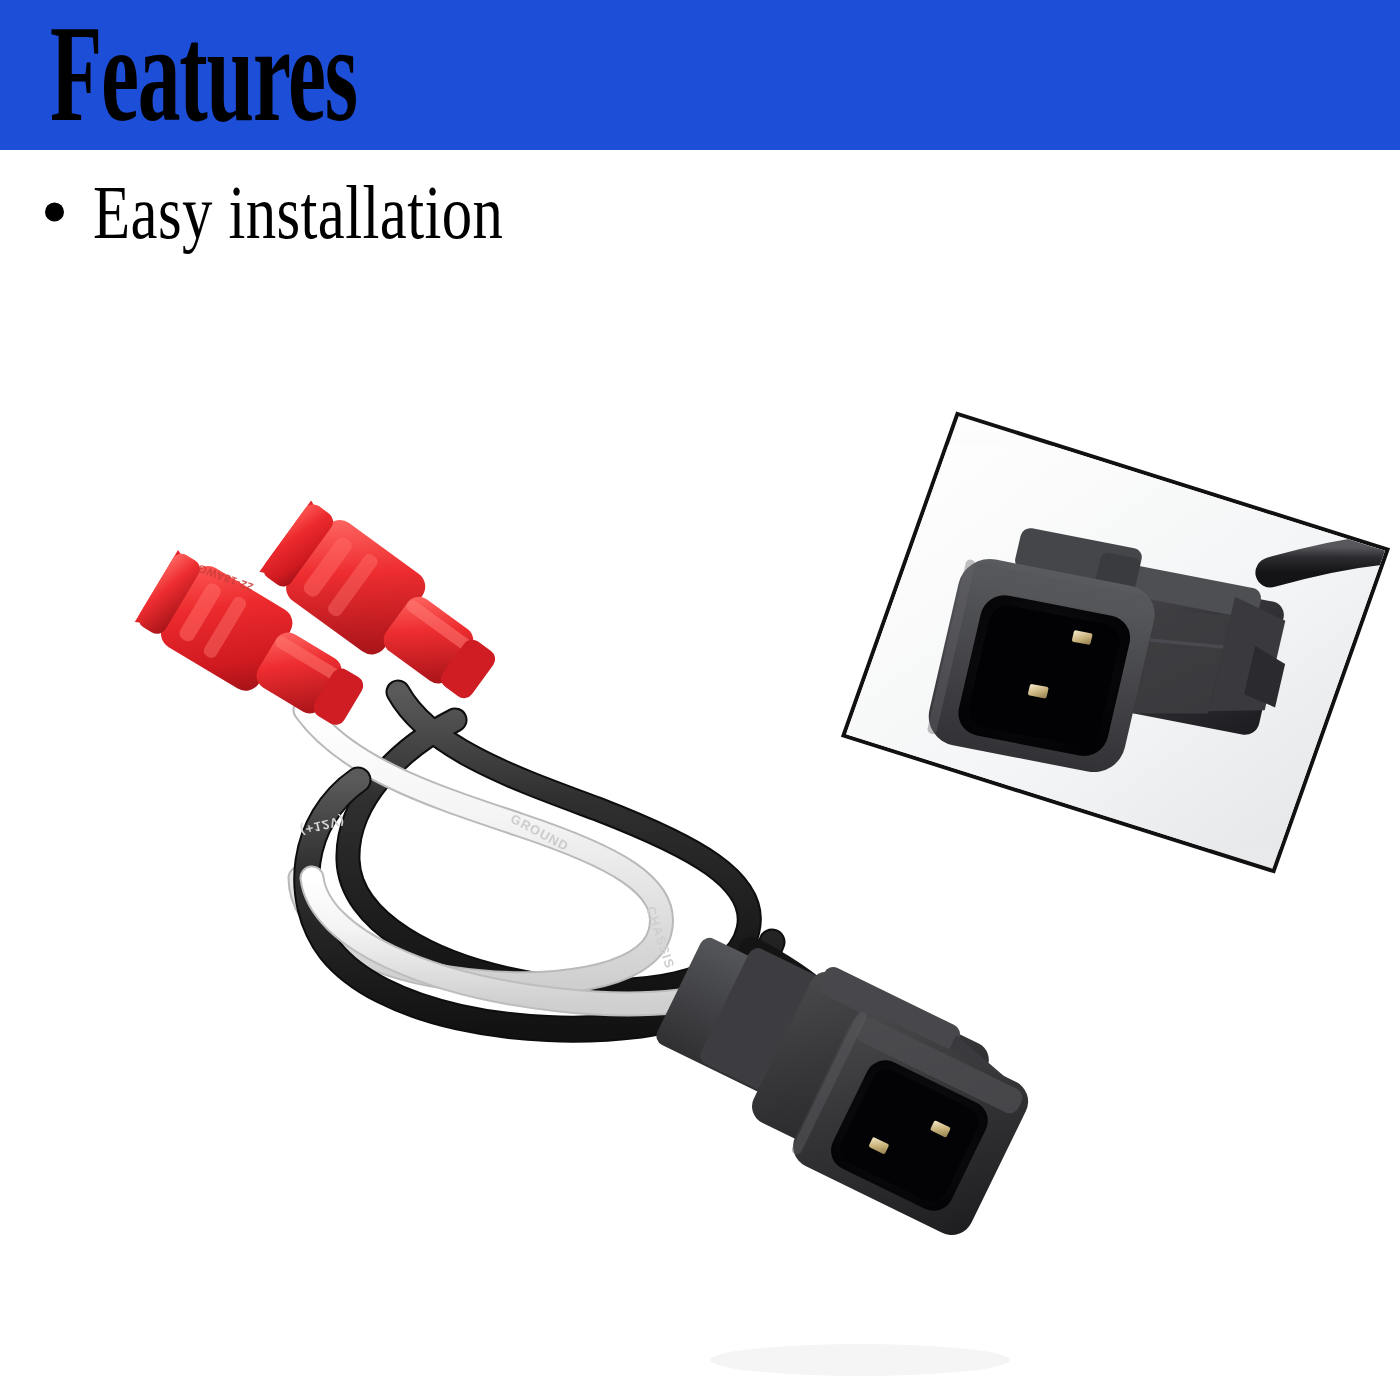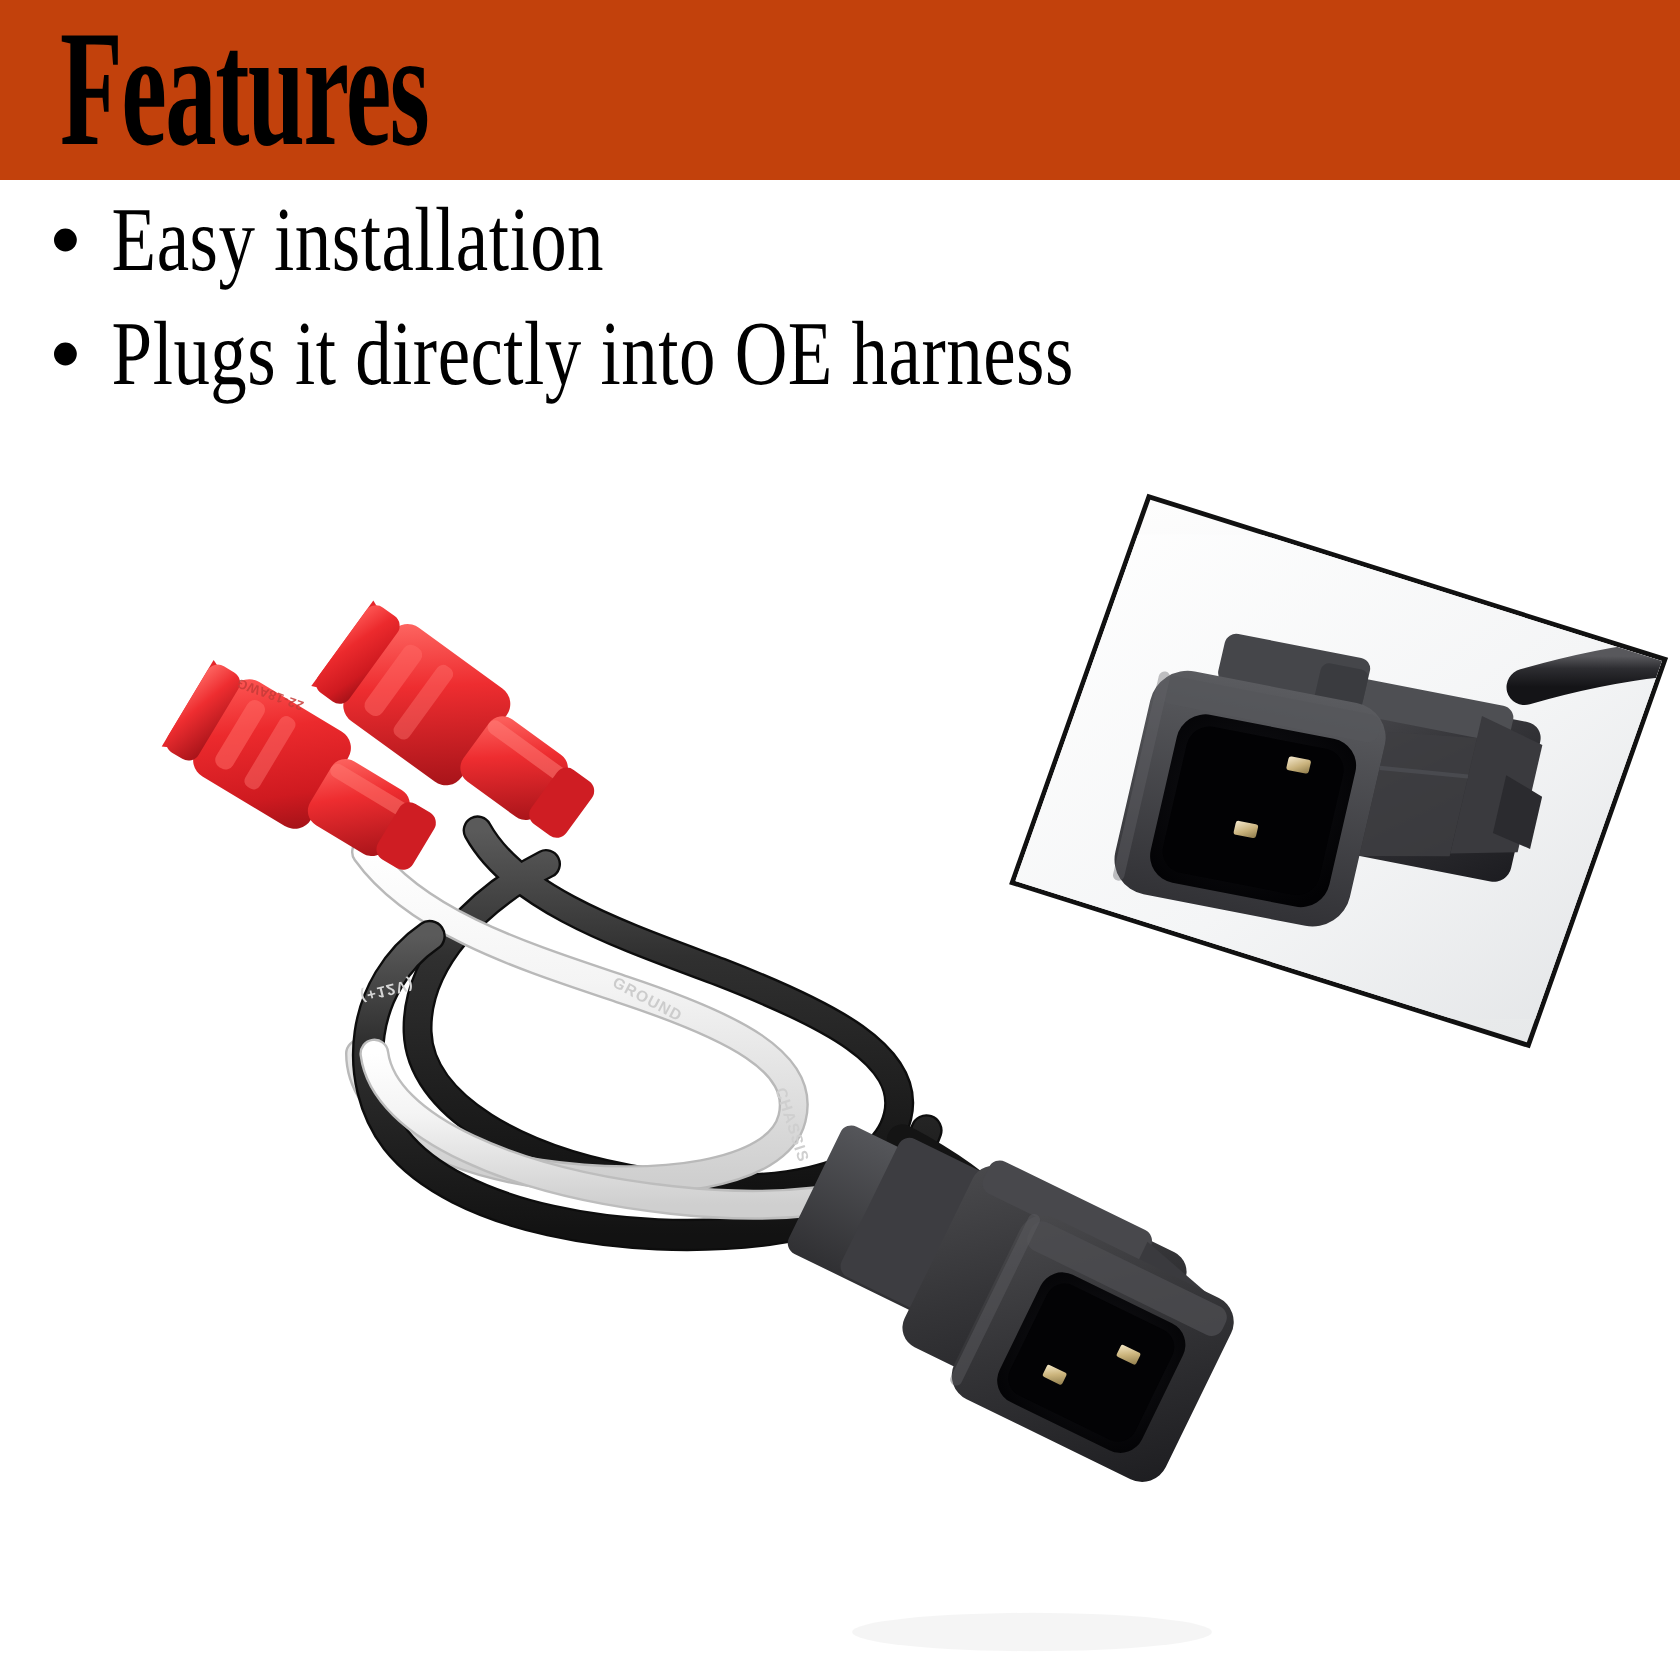--- a/index.html
+++ b/index.html
@@ -25,21 +25,21 @@
     line-height:126px;
     letter-spacing:-2px;
     color:#000;
     transform:scaleX(0.62);
     transform-origin:left top;
     white-space:nowrap;
   }
 
   
   .features{
-    position:absolute;left:0;top:152px;width:1296px;
+    position:absolute;left:0;top:164px;width:1296px;
   }
   .feature-row{
     position:relative;
     height:95px;
     display:flex;
     align-items:center;
   }
   .bullet-dot{
     position:absolute;left:45px;top:50%;
     width:19px;height:19px;border-radius:50%;
@@ -101,37 +101,33 @@
     white-space:nowrap;
     pointer-events:none;
     opacity:.85;
   }
 </style>
 </head>
 <body>
 
 <div id="page">
 
-  <div class="banner" style="background: #c2410c;">
+  <div class="banner" style="background: #1d4ed8;">
     <div class="banner-title" style="color: rgb(0, 0, 0);">Features</div>
   </div>
 
   <div class="features">
 
     <div class="feature-row">
       <span class="bullet-dot"></span>
       <span class="feature-text">Easy installation</span>
     </div>
 
 
 
-    <div class="feature-row">
-      <span class="bullet-dot"></span>
-      <span class="feature-text">Plugs it directly into OE harness</span>
-    </div>
 
   </div>
 
   <div class="photo-stage">
     <svg width="1400" height="920" viewBox="0 0 1400 920">
       <defs>
         <linearGradient id="gRed" x1="0" y1="0" x2="1" y2="1">
           <stop offset="0%" stop-color="#ff5a57"></stop>
           <stop offset="35%" stop-color="#ec2a2d"></stop>
           <stop offset="75%" stop-color="#cf1a20"></stop>

